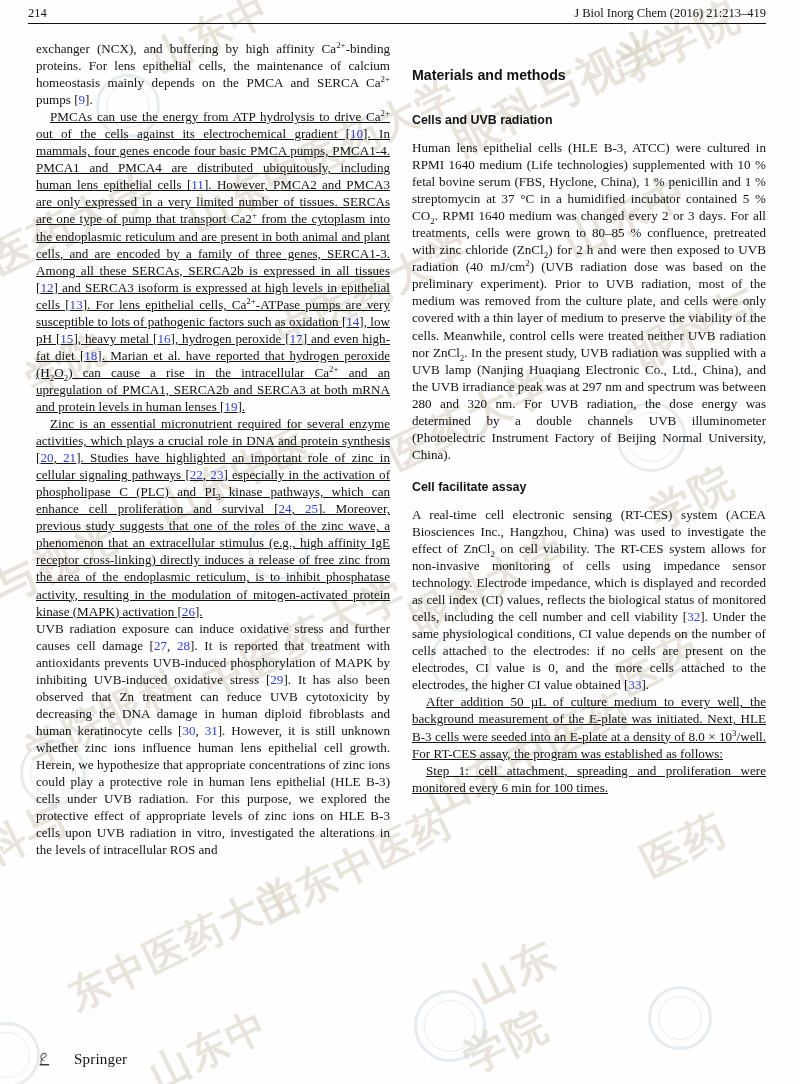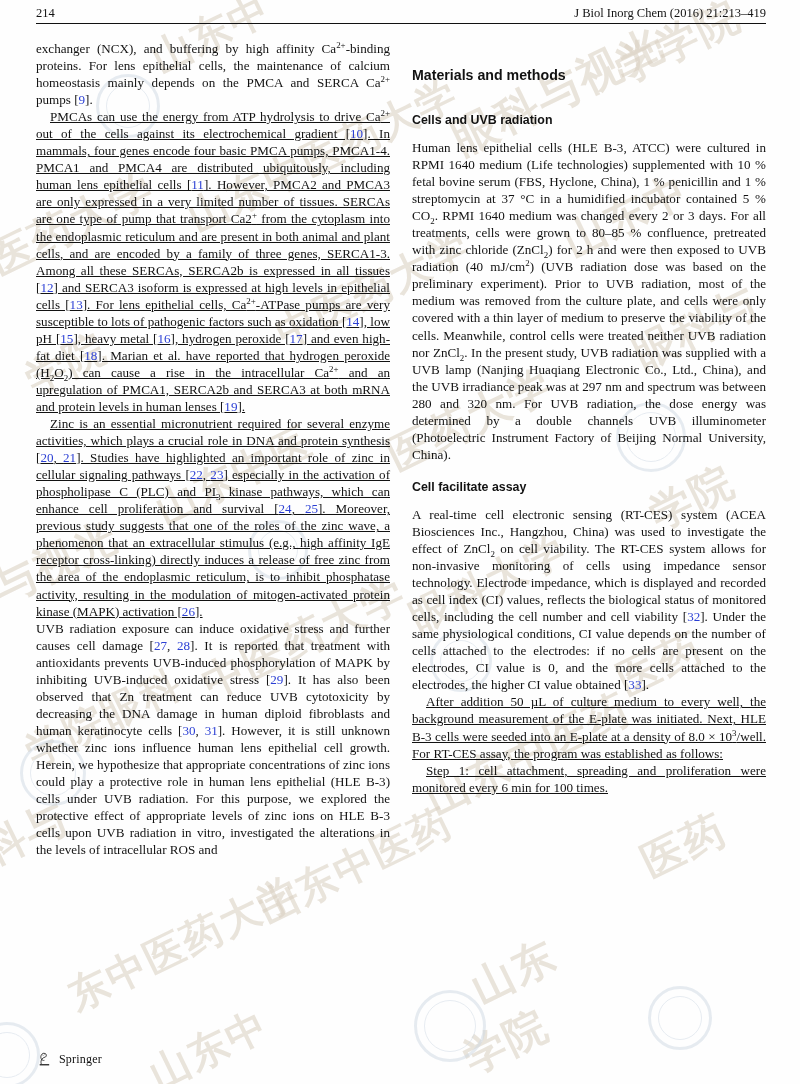--- a/index.html
+++ b/index.html
@@ -43,21 +43,21 @@
     content: "";
     position: absolute;
     inset: 7px;
     border: 1px solid #cfd9e4;
     border-radius: 50%;
   }
 
   
   .header {
     position: absolute;
-    left: 36px;
+    left: 28px;
     right: 34px;
     top: 6px;
     height: 24px;
     z-index: 3;
   }
   .header-inner {
     display: flex;
     justify-content: space-between;
     align-items: flex-end;
     font-size: 12.5px;
@@ -137,23 +137,24 @@
     gap: 6px;
     z-index: 3;
   }
   .springer-mark {
     width: 17px;
     height: 17px;
     display: block;
   }
   .springer-word {
     font-family: "Liberation Serif", serif;
-    font-size: 12px;
+    font-size: 15px;
     letter-spacing: .2px;
     color: #111;
+    margin-left: 15px;
   }
 </style>
 </head>
 <body>
 
 <div class="page">
 
   <div class="wm-layer">
     <div class="wm" style="left:148px; top:6px; font-size:40px; transform:rotate(-26deg);">山东中</div>
     <div class="wm" style="left:612px; top:14px; font-size:42px; transform:rotate(-26deg);">学学院</div>

